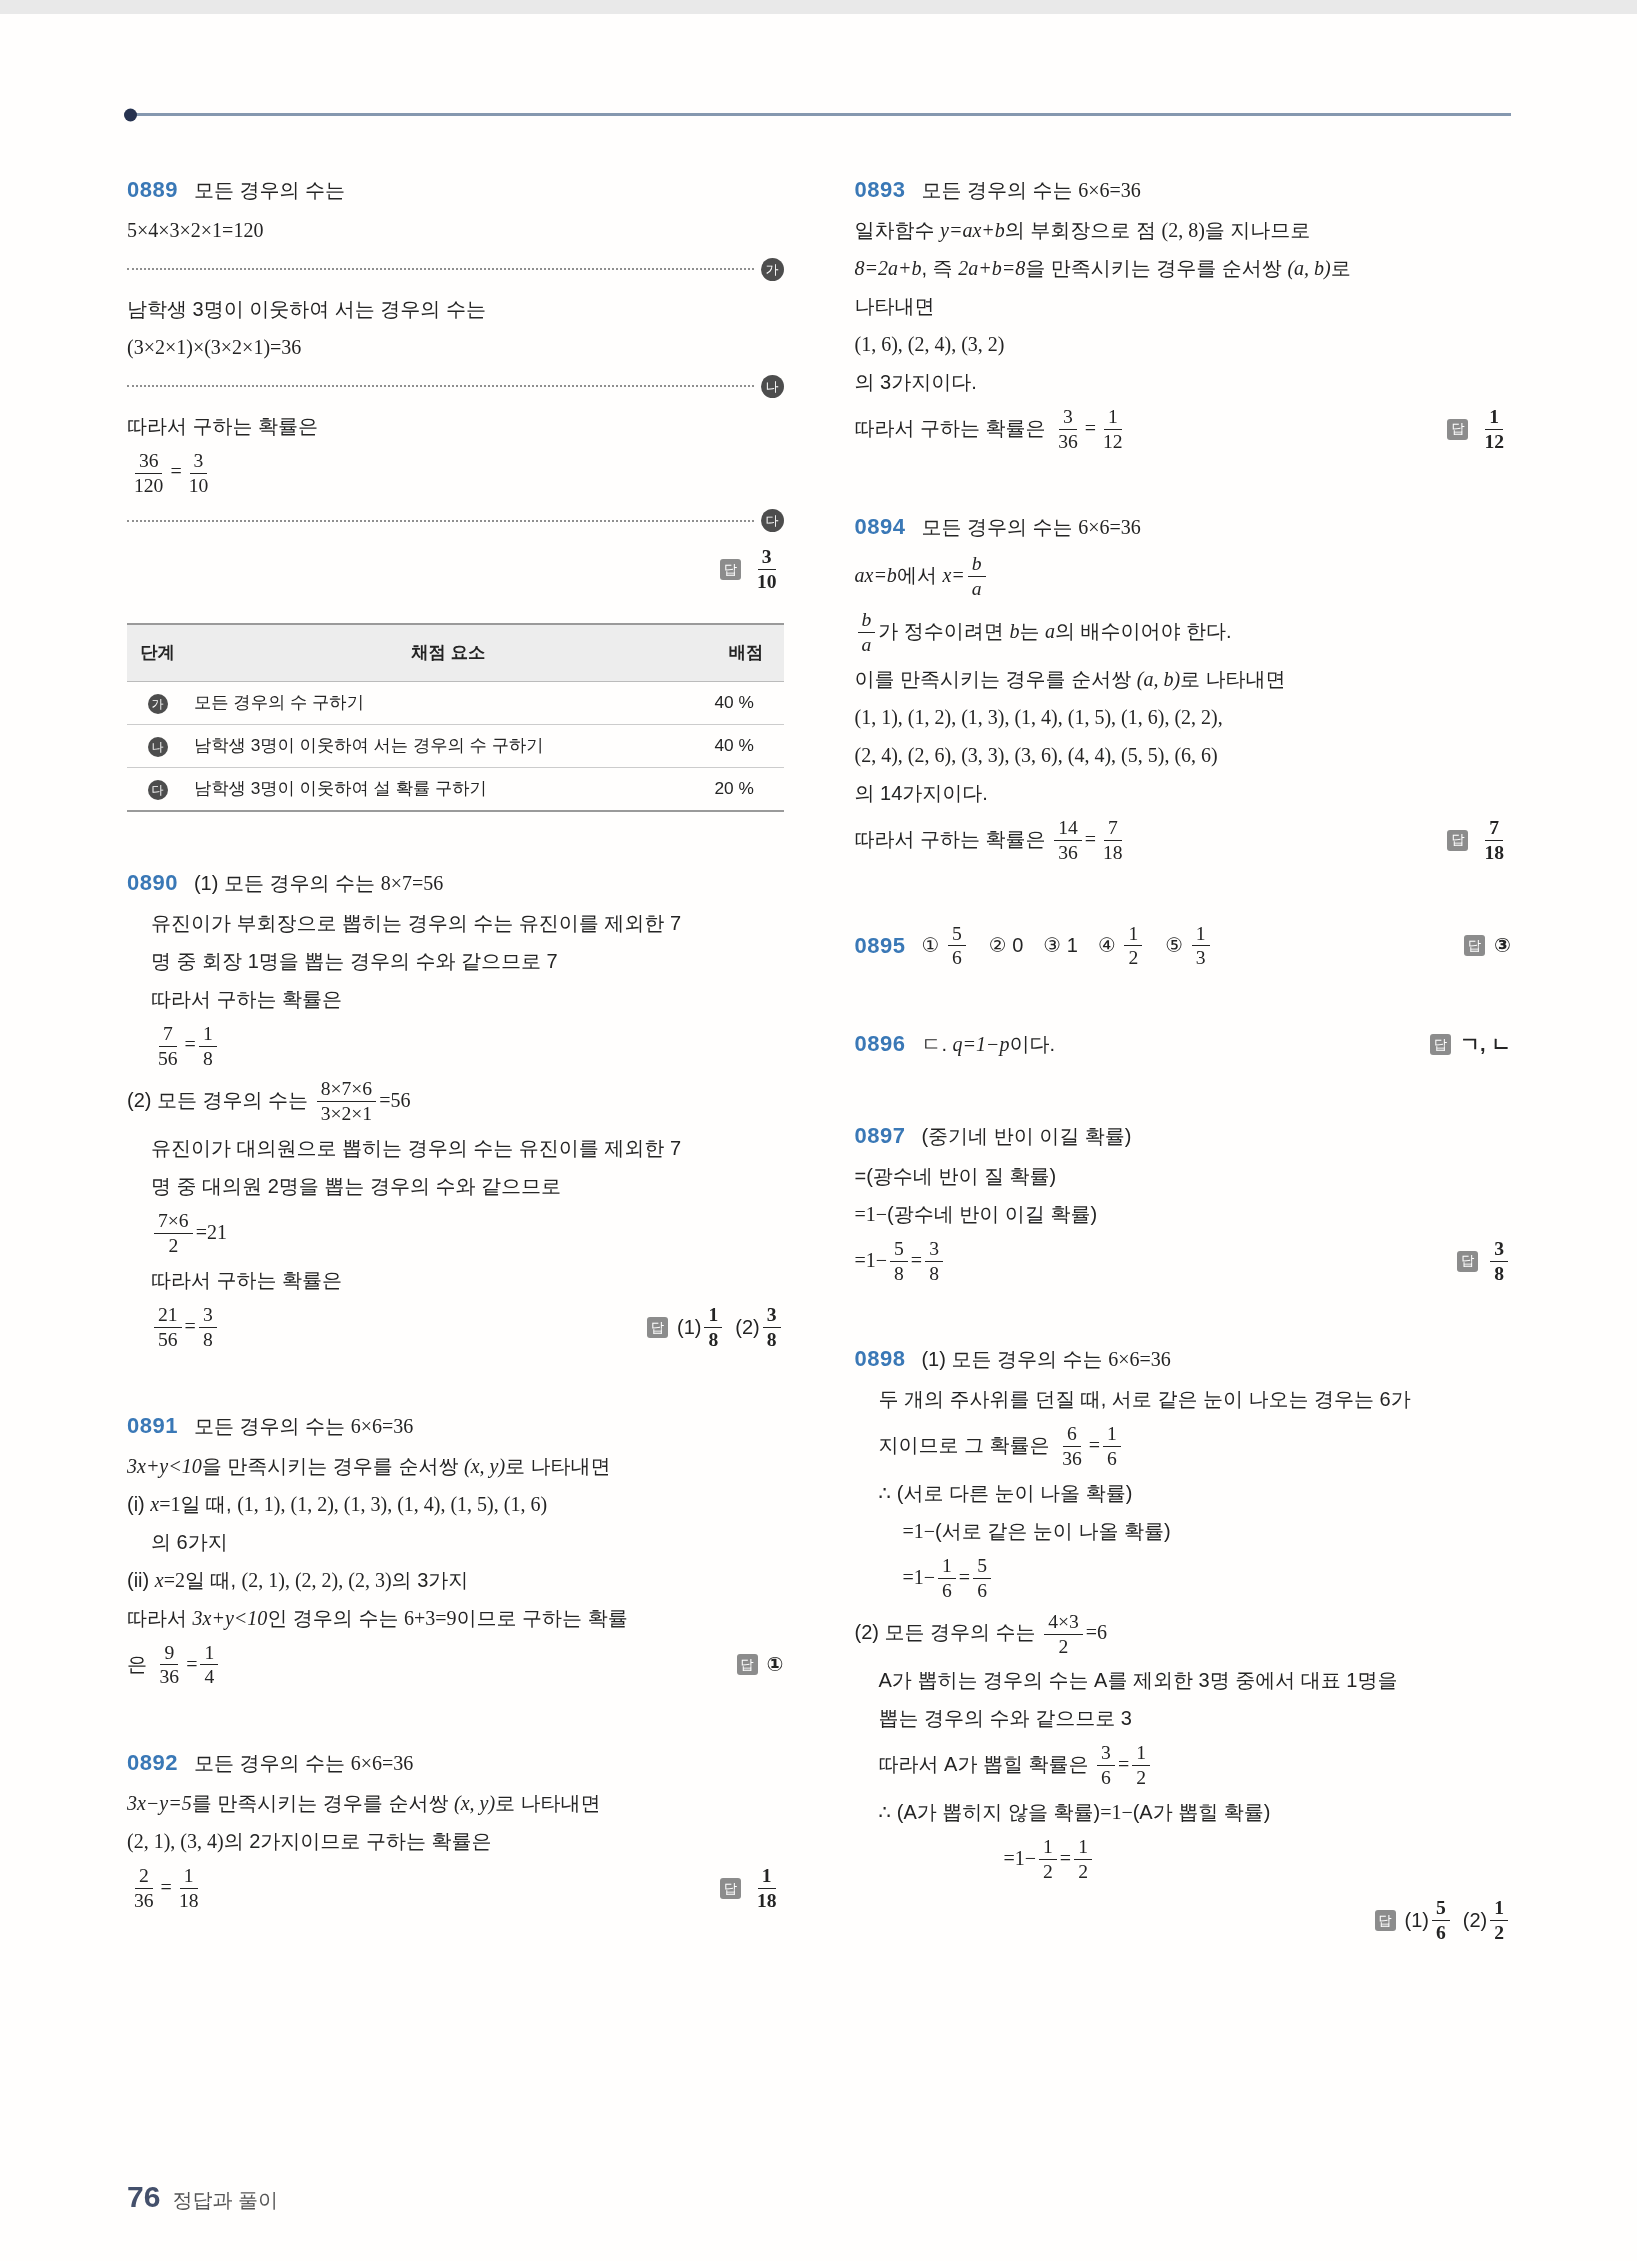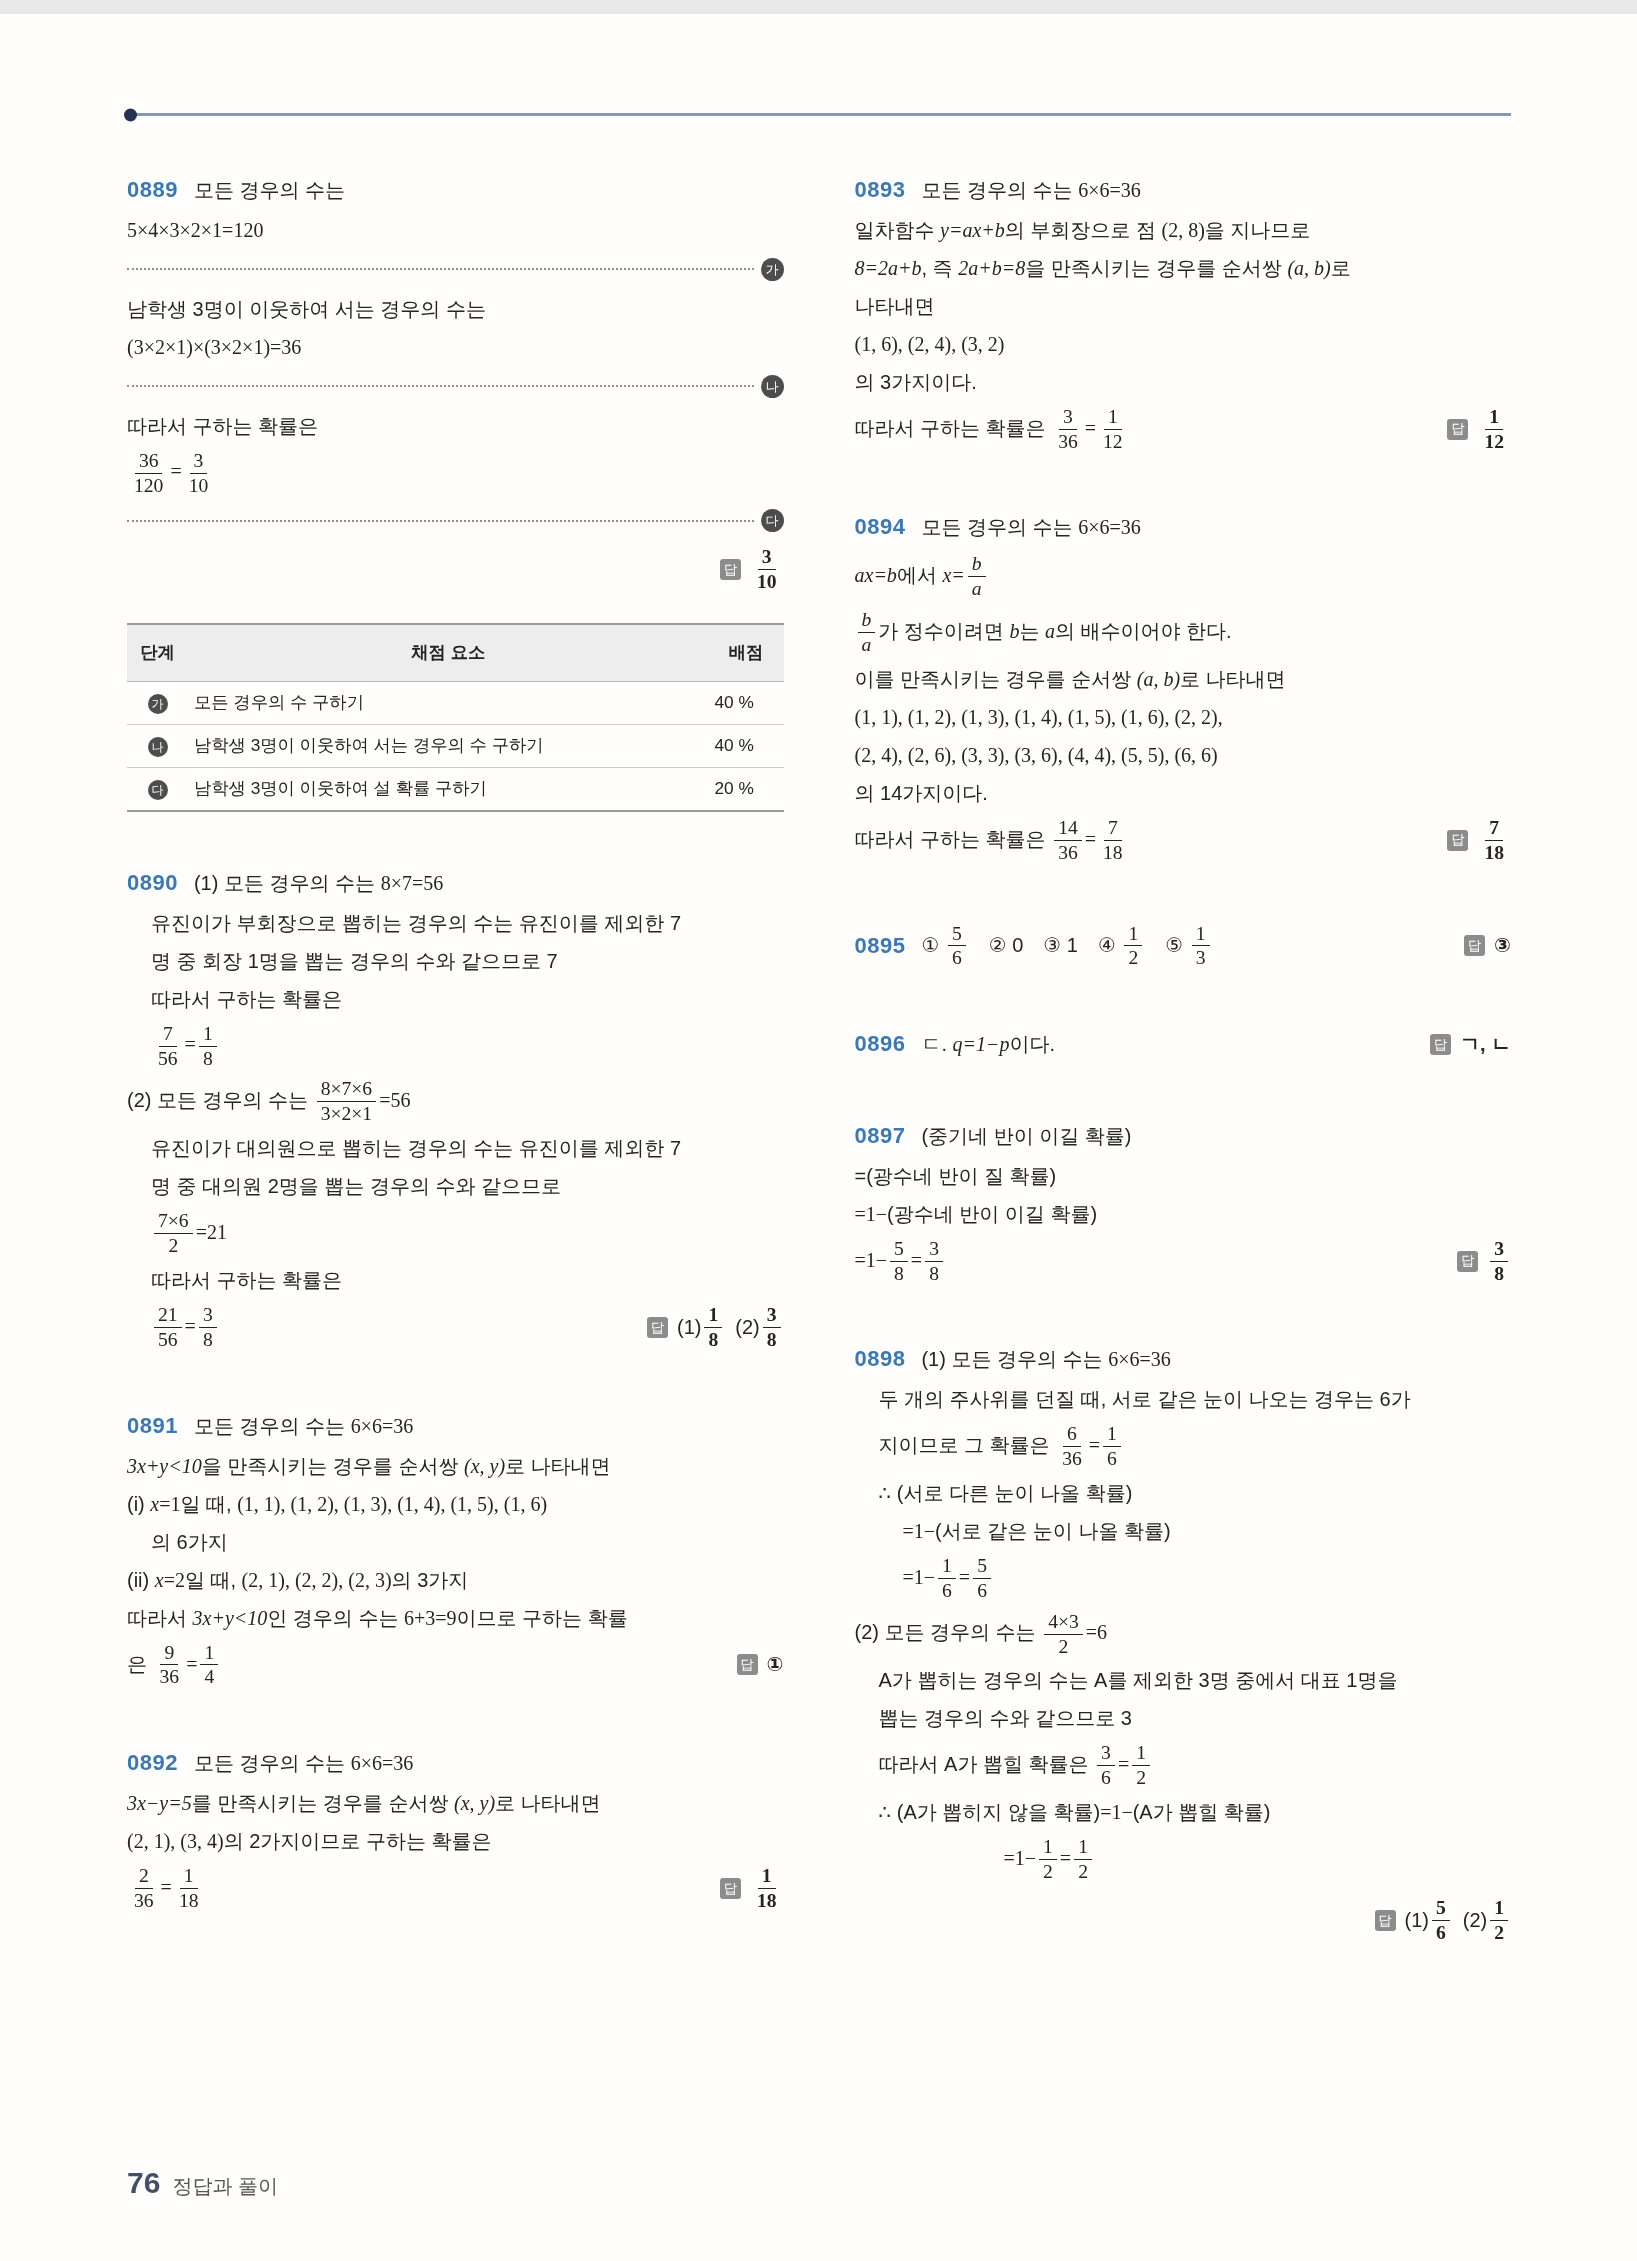--- a/index.html
+++ b/index.html
@@ -45,21 +45,21 @@
   .ansbadge{display:inline-flex;align-items:center;justify-content:center;flex:0 0 auto;
     width:21px;height:21px;border-radius:3px;background:#8c8c8c;color:#fff;font-size:13.4px;line-height:1;margin-right:9px;}
   .ansline{display:flex;justify-content:flex-end;margin-top:6px;}
   .score-table{width:100%;border-collapse:collapse;margin-top:26px;font-size:17.3px;line-height:1.5;}
   .score-table th{background:#ededed;border-top:2px solid #9a9a9a;border-bottom:1px solid #bbb;
     padding:15px 6px;font-weight:700;text-align:center;}
   .score-table td{border-bottom:1px solid #ccc;padding:8px 6px;}
   .score-table tr:last-child td{border-bottom:2px solid #9a9a9a;}
   .c-step{text-align:center;width:61px;}
   .c-score{text-align:left;width:75px;padding-right:12px;}
-  .footer{position:absolute;bottom:75px;left:127px;display:flex;align-items:baseline;gap:12px;}
+  .footer{position:absolute;bottom:61px;left:127px;display:flex;align-items:baseline;gap:12px;}
   .page-num{font-size:30px;font-weight:700;color:#44506b;}
   .footer-label{font-size:20px;color:#555;}
 </style>
 </head>
 <body>
 
 <div class="page">
   <div class="top-rule">
     <span class="dot"></span>
   </div>

